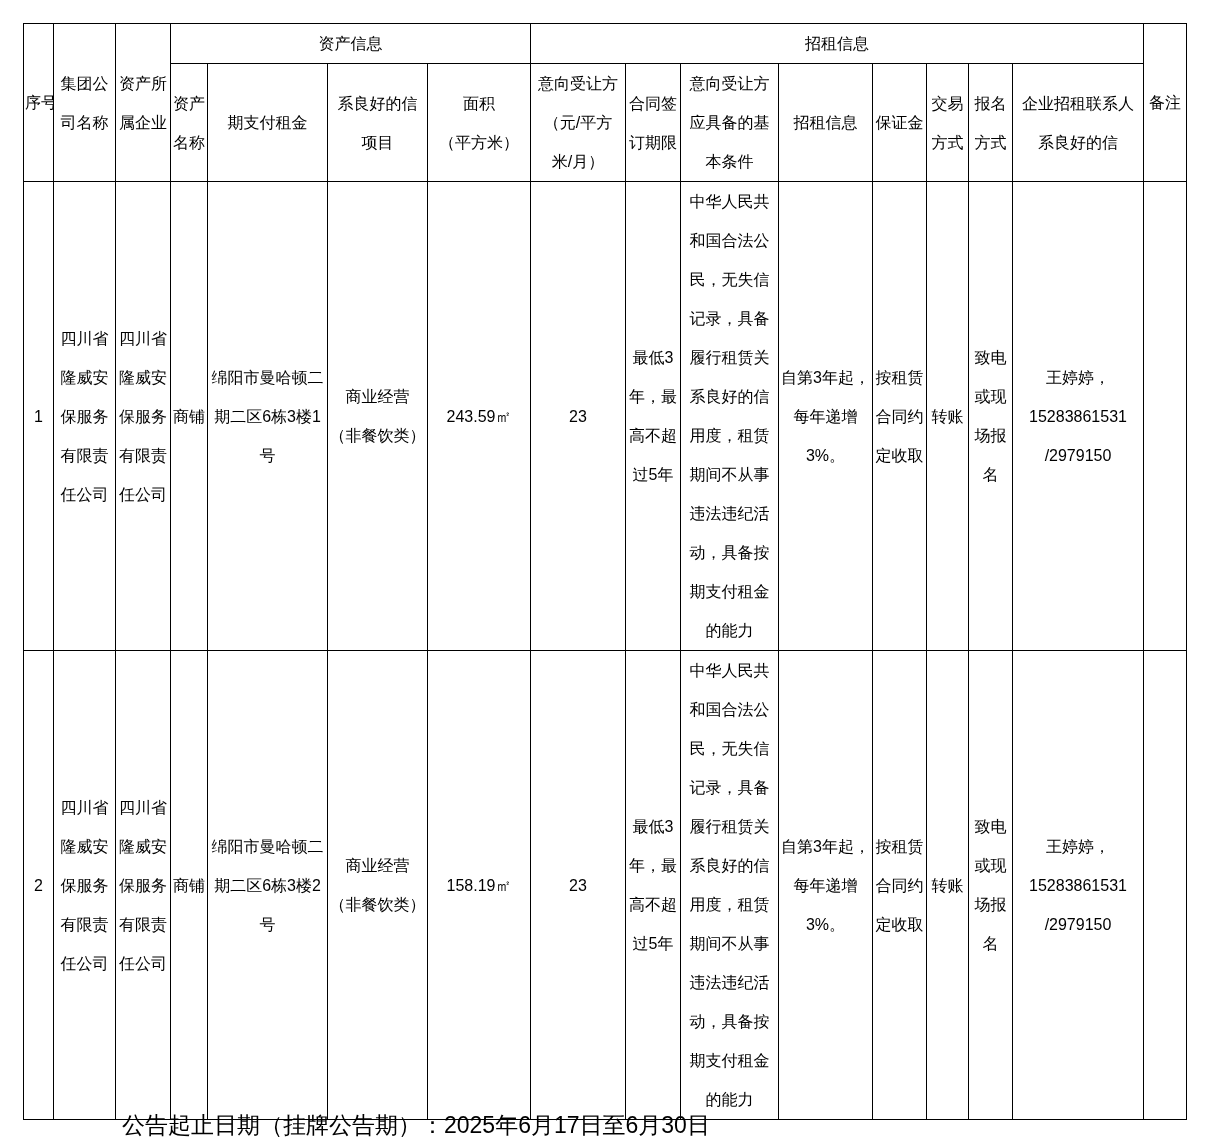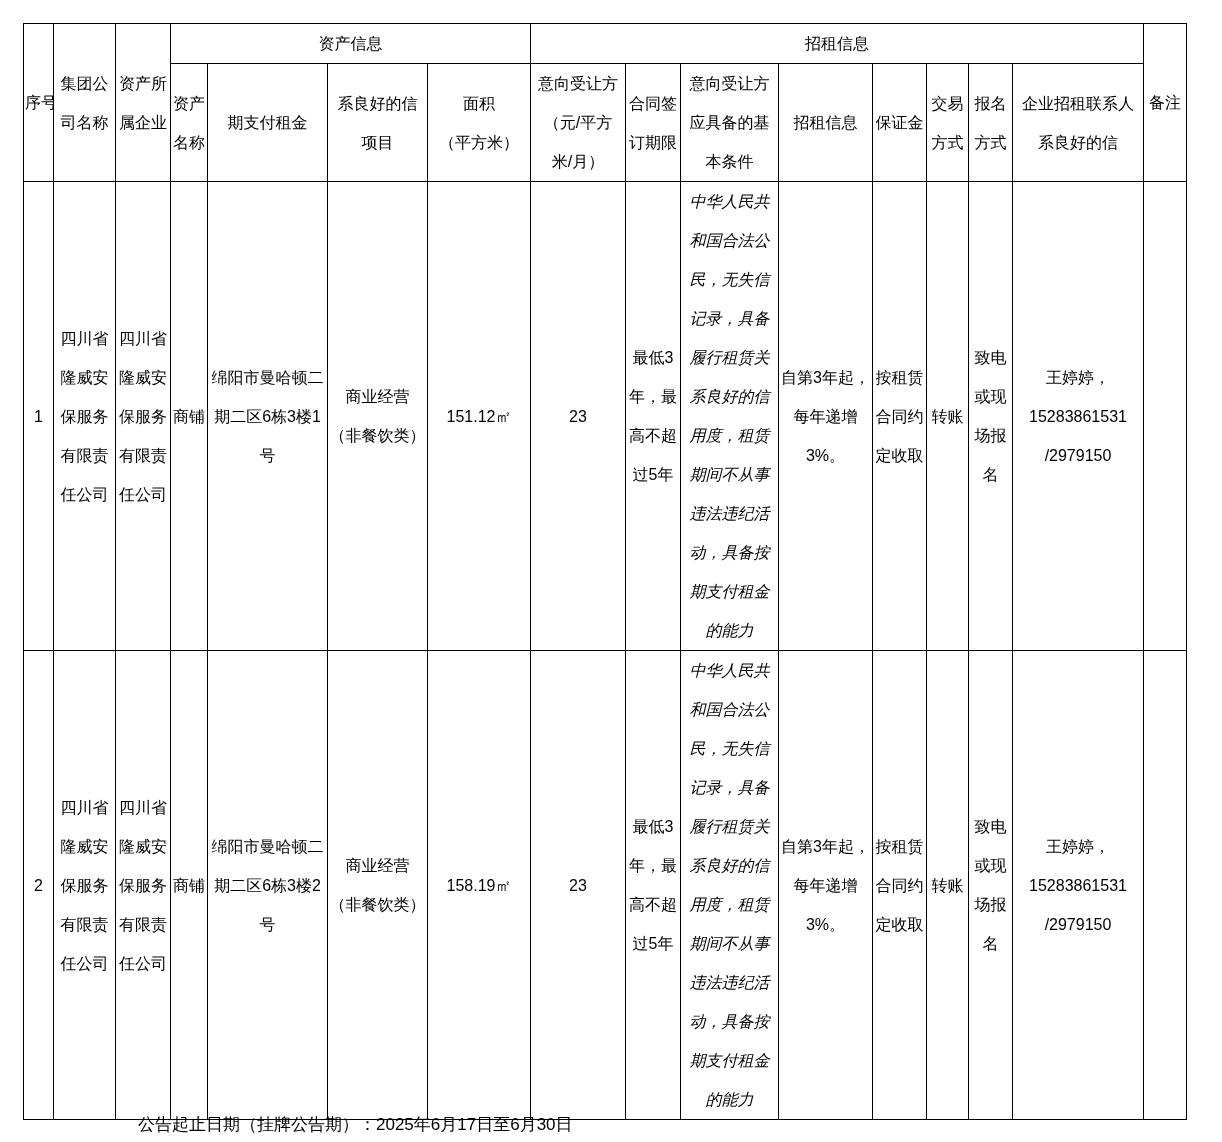--- a/index.html
+++ b/index.html
@@ -36,26 +36,26 @@
     overflow: hidden;
   }
   tr.group-header-row { height: 39px; }
   tr.sub-header-row   { height: 115px; }
   tr.data-row-1       { height: 465px; }
   tr.data-row-2       { height: 461px; }
   
   td.hb  { border-bottom-width: 2px; }   
   td.rb  { border-bottom-width: 2px; }   
   td.bb  { border-bottom-width: 2px; }   
-  td.conditions-cell { line-height: 38.5px; font-style: italic; }
+  td.conditions-cell { line-height: 38.5px; }
   .footer-note {
     position: absolute;
-    left: 138px;
+    left: 122px;
     top: 1112px;
-    font-size: 17px;
+    font-size: 23px;
     line-height: 26px;
     white-space: pre;
     color: #000000;
   }
 </style>
 </head>
 <body>
 
 <div class="sheet">
 
@@ -128,21 +128,21 @@
 隆威安
 保服务
 有限责
 任公司</td>
       <td class="rb">商铺</td>
       <td class="rb">绵阳市曼哈顿二
 期二区6栋3楼1
 号</td>
       <td class="rb">商业经营
 （非餐饮类）</td>
-      <td class="rb">151.12㎡</td>
+      <td class="rb">243.59㎡</td>
       <td class="rb">23</td>
       <td class="rb">最低3
 年，最
 高不超
 过5年</td>
       <td class="rb conditions-cell">中华人民共
 和国合法公
 民，无失信
 记录，具备
 履行租赁关

